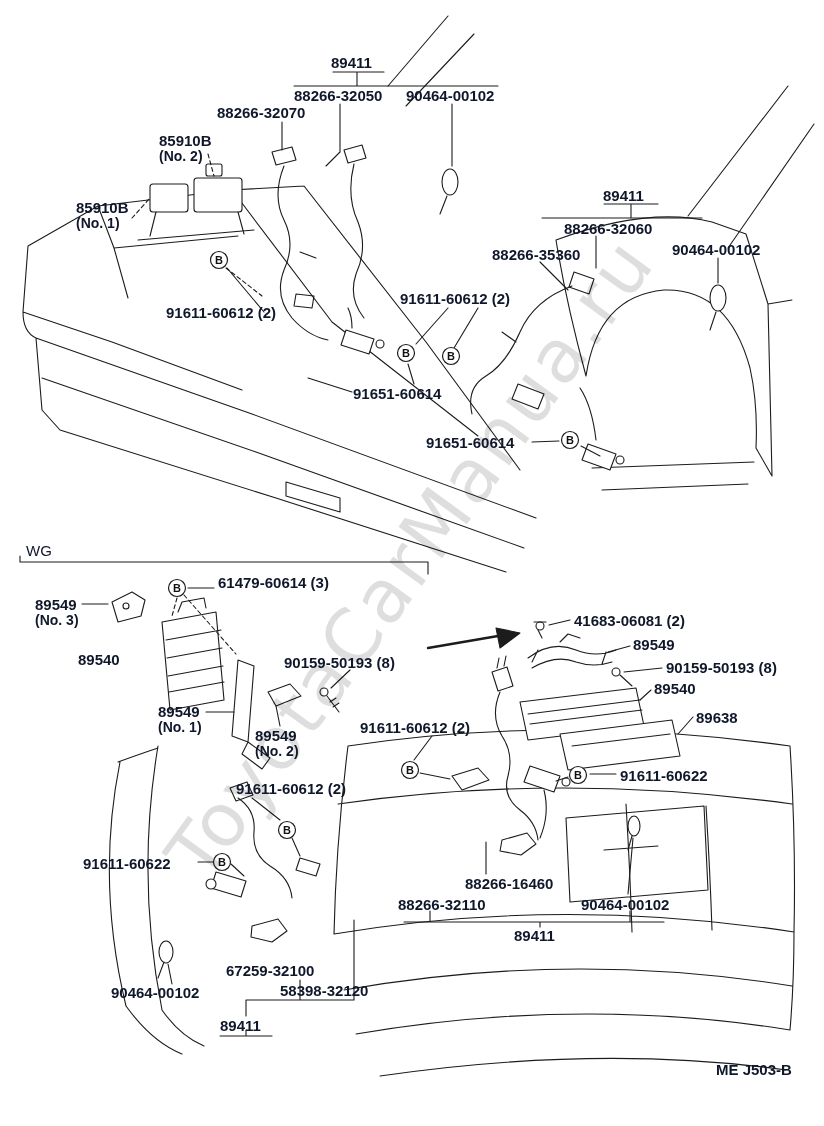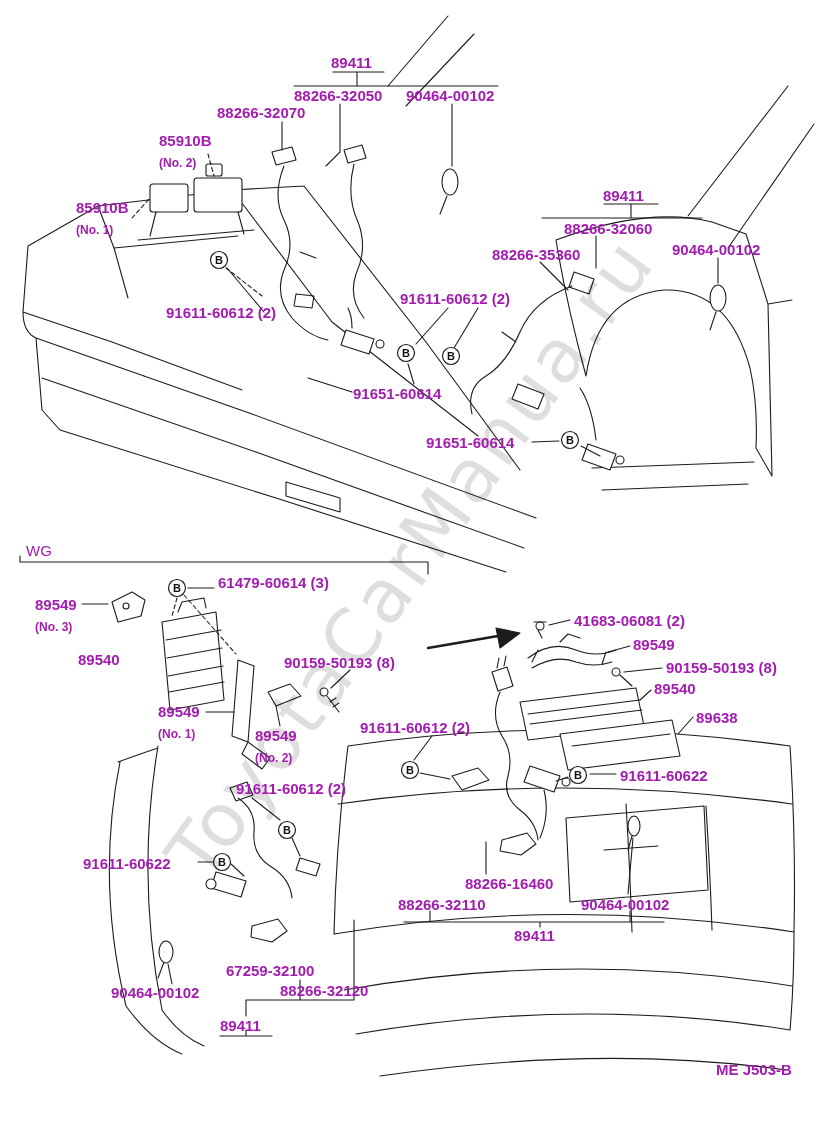--- a/index.html
+++ b/index.html
@@ -21,25 +21,25 @@
     text-anchor:middle;
   }
   #art .arrowhead { fill:#1c1c1c; stroke:#1c1c1c; }
   .wm {
     position:absolute; left:-120px; top:515px; width:1060px; z-index:2;
     text-align:center; transform:rotate(-54deg); transform-origin:center;
     font:400 74px "DejaVu Sans", sans-serif; color:rgba(0,0,0,0.13);
     letter-spacing:3px; pointer-events:none; user-select:none; white-space:nowrap;
   }
   .lbl {
-    position:absolute; z-index:3; color:#a21caf;
+    position:absolute; z-index:3; color:#0f172a;
     font:700 15px "Liberation Sans", sans-serif;
     white-space:nowrap; line-height:1.05;
   }
-  .lbl .sub { display:block; font-size:12px; font-weight:700;margin-top:8px; }
+  .lbl .sub { display:block; font-size:14px; font-weight:700; }
   .plain { font-weight:400;text-align:center; }
 </style>
 </head>
 <body>
 
 <div id="stage">
 
   <svg id="art" width="824" height="1126" viewBox="0 0 824 1126">
 
     <g>
@@ -305,18 +305,18 @@
   </div>
   <div class="lbl" style="left:360px;top:720px">91611-60612 (2)</div>
   <div class="lbl" style="left:620px;top:768px">91611-60622</div>
   <div class="lbl" style="left:236px;top:781px">91611-60612 (2)</div>
   <div class="lbl" style="left:83px;top:856px">91611-60622</div>
   <div class="lbl" style="left:465px;top:876px">88266-16460</div>
   <div class="lbl" style="left:398px;top:897px">88266-32110</div>
   <div class="lbl" style="left:581px;top:897px">90464-00102</div>
   <div class="lbl" style="left:514px;top:928px">89411</div>
   <div class="lbl" style="left:226px;top:963px">67259-32100</div>
-  <div class="lbl" style="left:280px;top:983px">88266-32120</div>
+  <div class="lbl" style="left:280px;top:983px">58398-32120</div>
   <div class="lbl" style="left:111px;top:985px">90464-00102</div>
   <div class="lbl" style="left:220px;top:1018px">89411</div>
   <div class="lbl" style="left:716px;top:1062px">ME J503-B</div>
 
 </div>
 
 </body></html>

